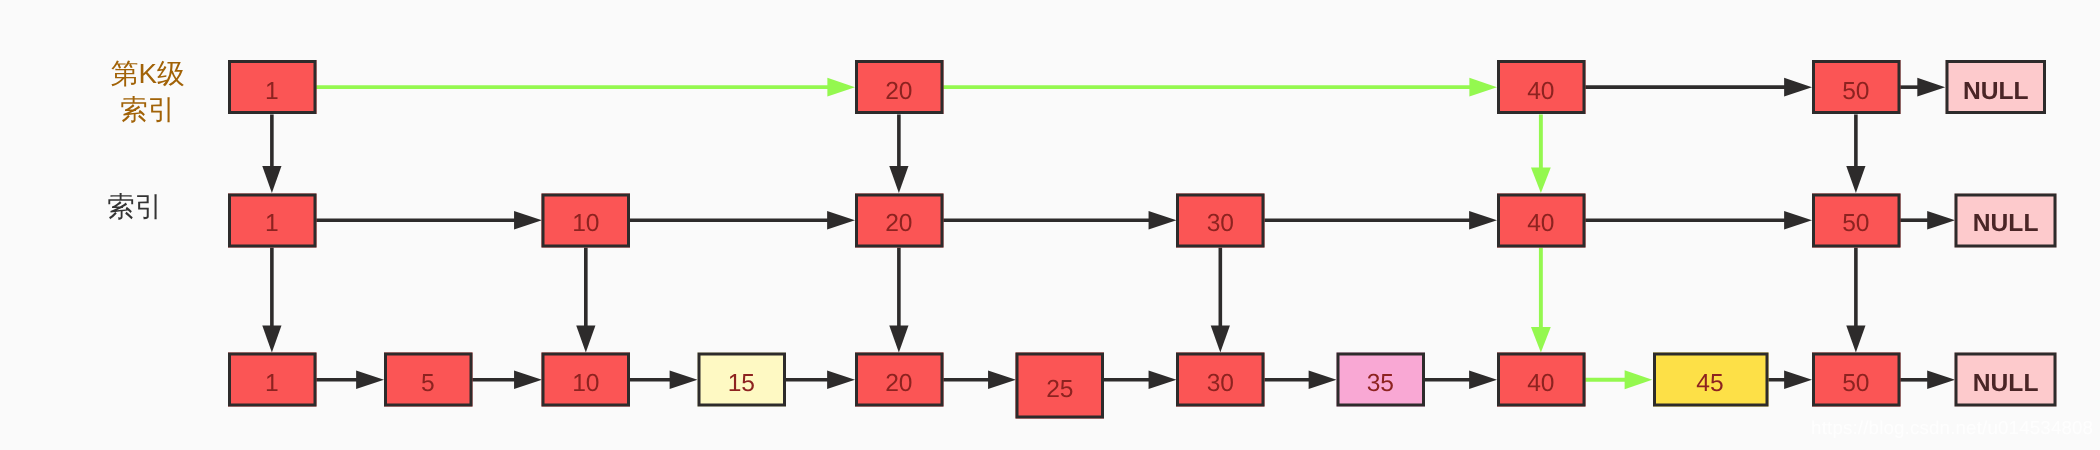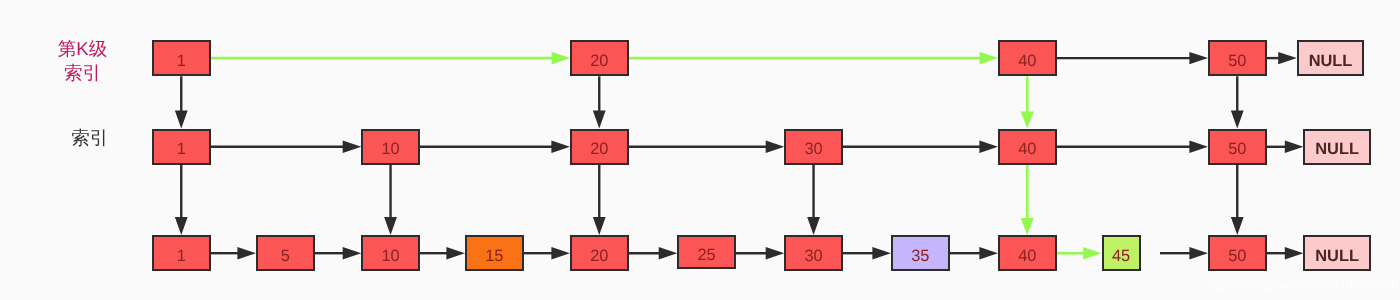--- a/index.html
+++ b/index.html
@@ -206,51 +206,51 @@
       </div>
       <div class="node" style="left: 152px; top: 235px; width: 58.5px; height: 36.4px; background: rgb(251, 85, 85); border-color: rgb(45, 43, 43); color: rgb(141, 35, 32);">
         <span>1</span>
       </div>
       <div class="node" style="left: 256px; top: 235px; width: 58.5px; height: 36.4px; background: rgb(251, 85, 85); border-color: rgb(45, 43, 43); color: rgb(141, 35, 32);">
         <span>5</span>
       </div>
       <div class="node" style="left: 361.3px; top: 235px; width: 58.5px; height: 36.4px; background: rgb(251, 85, 85); border-color: rgb(45, 43, 43); color: rgb(141, 35, 32);">
         <span>10</span>
       </div>
-      <div class="node" style="left: 465px; top: 235px; width: 58.5px; height: 36.4px; background: #f97316; border-color: rgb(45, 43, 43); color: rgb(141, 35, 32); padding-left: 21px;">
+      <div class="node" style="left: 465px; top: 235px; width: 58.5px; height: 36.4px; background: #fef9c3; border-color: rgb(45, 43, 43); color: rgb(141, 35, 32); padding-left: 21px;">
         <span>15</span>
       </div>
       <div class="node" style="left: 570px; top: 235px; width: 58.5px; height: 36.4px; background: rgb(251, 85, 85); border-color: rgb(45, 43, 43); color: rgb(141, 35, 32);">
         <span>20</span>
       </div>
-      <div class="node" style="left: 677.3px; top: 235px; width: 58.5px; height: 34px; background: rgb(251, 85, 85); border-color: rgb(45, 43, 43); color: rgb(141, 35, 32);">
+      <div class="node" style="left: 677.3px; top: 235px; width: 58.5px; height: 44px; background: rgb(251, 85, 85); border-color: rgb(45, 43, 43); color: rgb(141, 35, 32);">
         <span>25</span>
       </div>
       <div class="node" style="left: 784.3px; top: 235px; width: 58.5px; height: 36.4px; background: rgb(251, 85, 85); border-color: rgb(45, 43, 43); color: rgb(141, 35, 32);">
         <span>30</span>
       </div>
-      <div class="node" style="left: 891px; top: 235px; width: 58.5px; height: 36.4px; background: #c4b5fd; border-color: rgb(45, 43, 43); color: rgb(141, 35, 32);">
+      <div class="node" style="left: 891px; top: 235px; width: 58.5px; height: 36.4px; background: #f9a8d4; border-color: rgb(45, 43, 43); color: rgb(141, 35, 32);">
         <span>35</span>
       </div>
       <div class="node" style="left: 998px; top: 235px; width: 58.5px; height: 36.4px; background: rgb(251, 85, 85); border-color: rgb(45, 43, 43); color: rgb(141, 35, 32);">
         <span>40</span>
       </div>
-      <div class="node" style="left: 1101.5px; top: 235px; width: 39px; height: 36.4px; background: #bef264; border-color: rgb(45, 43, 43); color: rgb(141, 35, 32);">
+      <div class="node" style="left: 1101.5px; top: 235px; width: 77px; height: 36.4px; background: #fde047; border-color: rgb(45, 43, 43); color: rgb(141, 35, 32);">
         <span>45</span>
       </div>
       <div class="node" style="left: 1208px; top: 235px; width: 58.5px; height: 36.4px; background: rgb(251, 85, 85); border-color: rgb(45, 43, 43); color: rgb(141, 35, 32);">
         <span>50</span>
       </div>
       <div class="node null" style="left: 1303.4px; top: 235px; width: 67.4px; height: 36.4px; background: rgb(253, 202, 204); border-color: rgb(45, 43, 43); color: rgb(74, 37, 38);">
         <span>NULL</span>
       </div>
     </div>
 
   <div id="label-layer">
-      <div class="level-label" style="left: 0px; width: 165px; top: 37.2px; color: #be185d;">
+      <div class="level-label" style="left: 16px; width: 165px; top: 37.2px; color: #a16207;">
         <div>第K级</div>
         <div>索引</div>
       </div>
       <div class="level-label" style="left: 0px; width: 179.6px; top: 126.3px; color: rgb(51, 51, 51);">
         <div>索引</div>
       </div>
     </div>
 
   <div class="watermark" id="watermark" style="left: 1207.4px; top: 277.6px; font-size: 12.5px; color: rgb(254, 254, 254);">https://blog.csdn.net/u014534808</div>
 </div>

